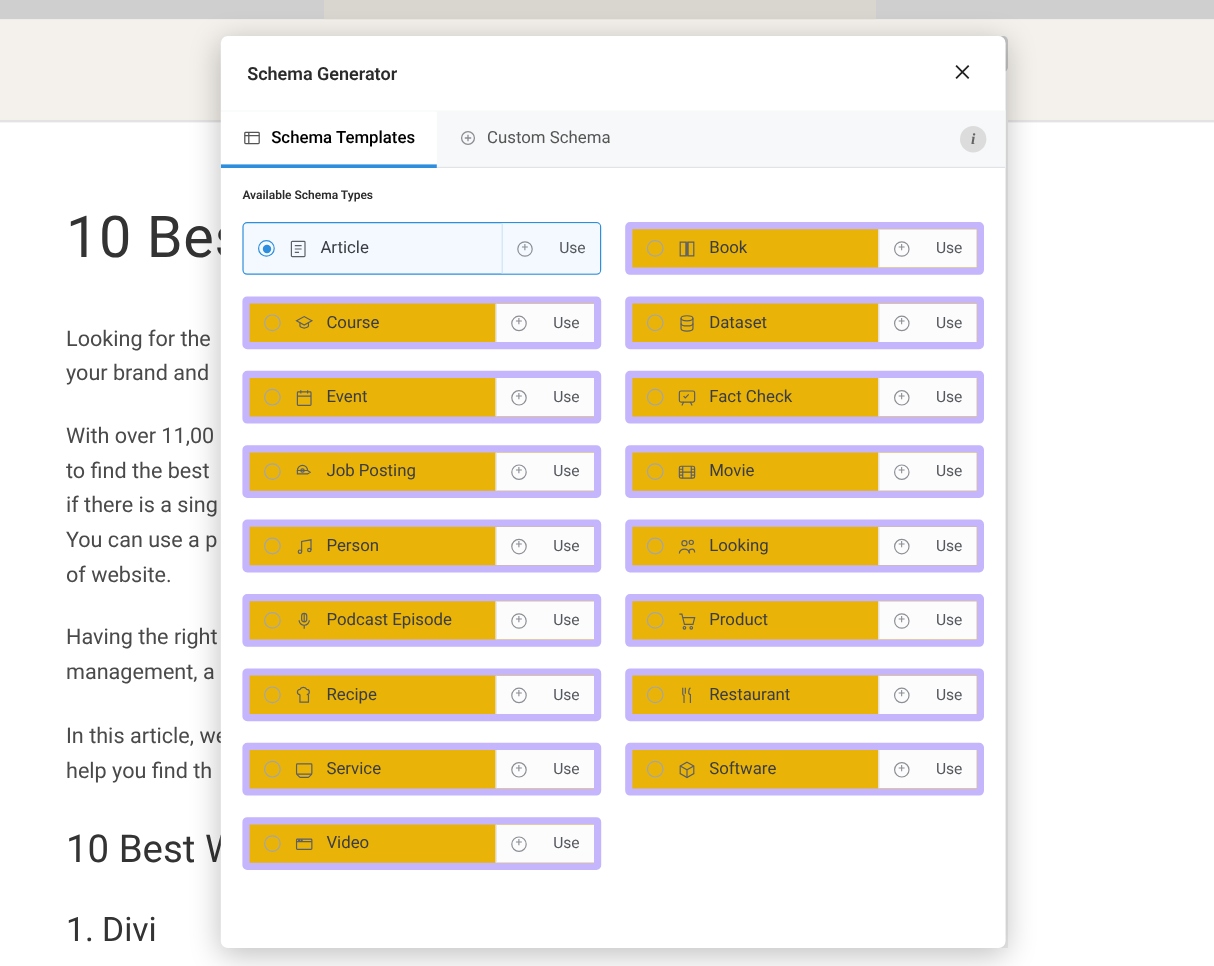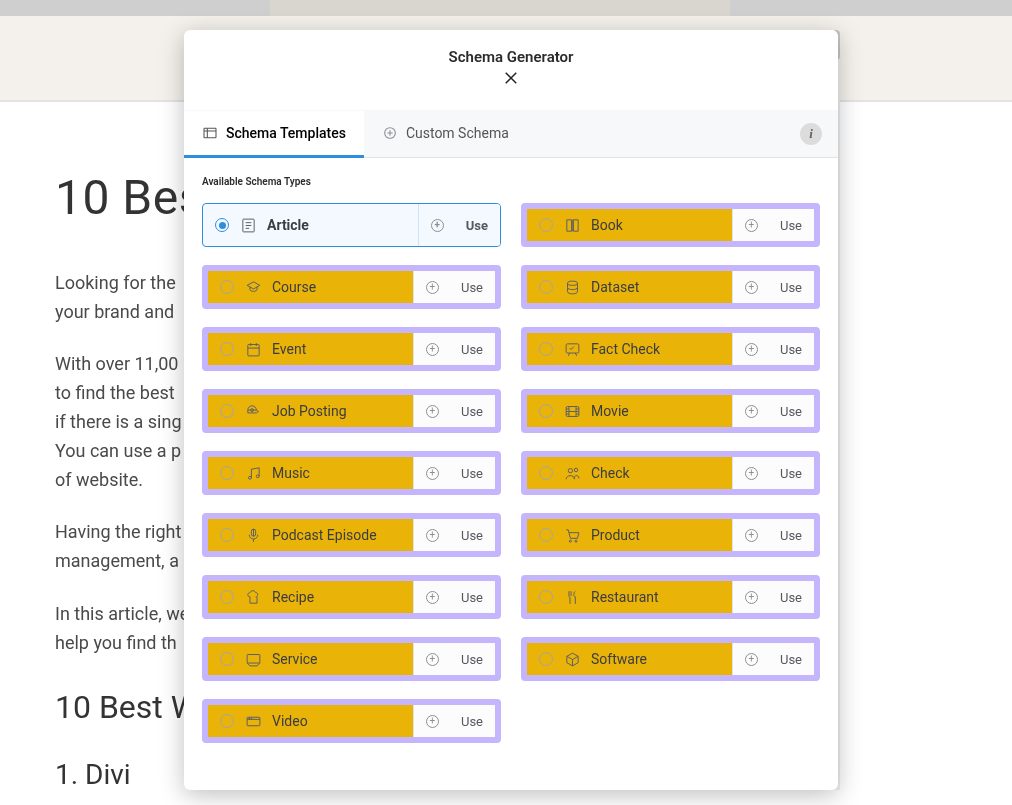--- a/index.html
+++ b/index.html
@@ -54,21 +54,21 @@
     top: 30px; left: 832px;
     width: 8px; height: 760px;
     background: #f0f0f0;
   }
   .modal-scrollbar-thumb {
     position: absolute; top: 0; left: 0; width: 8px; height: 30px; background: #c6c6c6; border-radius: 4px;
   }
 
   .modal-header {
     padding: 18px 22px 16px 22px;
-    display: flex; align-items: center; justify-content: space-between; flex-direction: column;
+    display: flex; align-items: center; justify-content: space-between;
   }
   .modal-title { font-size: 15px; font-weight: 600; color: #2b2b2b; }
   .close-btn {
     width: 28px; height: 28px; display: flex; align-items: center; justify-content: center;
     cursor: pointer; color: #222;
   }
   .close-btn svg { width: 18px; height: 18px; stroke: #222; stroke-width: 2; }
 
   .modal-tabs {
     display: flex; align-items: center;
@@ -115,21 +115,20 @@
     border: 6px solid #c4b5fd;
     border-radius: 4px;
     height: 44px;
     display: flex; align-items: stretch;
     background: #eab308;
     overflow: hidden;
   }
   .schema-card.selected {
     border: 1.5px solid #2d8edd;
     background: #f3f9fe;
-    font-weight: bold;
   }
   .schema-main {
     flex: 1; display: flex; align-items: center; gap: 10px;
     padding: 0 12px;
     cursor: pointer;
   }
   .radio {
     width: 14px; height: 14px; border-radius: 50%;
     border: 1.5px solid #a2a6ab;
     display:flex; align-items:center; justify-content:center;
@@ -355,36 +354,36 @@
           </div>
         </div>
         <div class="schema-card">
           <div class="schema-main">
             <span class="radio"></span>
             <span class="schema-icon">
               <svg viewBox="0 0 24 24">
                 <use href="#ic-music"></use>
               </svg>
             </span>
-            <span class="schema-label">Music</span>
+            <span class="schema-label">Person</span>
           </div>
           <div class="use-btn">
             <span class="plus-circle"></span>
             <span>Use</span>
           </div>
         </div>
         <div class="schema-card">
           <div class="schema-main">
             <span class="radio"></span>
             <span class="schema-icon">
               <svg viewBox="0 0 24 24">
                 <use href="#ic-person"></use>
               </svg>
             </span>
-            <span class="schema-label">Check</span>
+            <span class="schema-label">Looking</span>
           </div>
           <div class="use-btn">
             <span class="plus-circle"></span>
             <span>Use</span>
           </div>
         </div>
         <div class="schema-card">
           <div class="schema-main">
             <span class="radio"></span>
             <span class="schema-icon">

